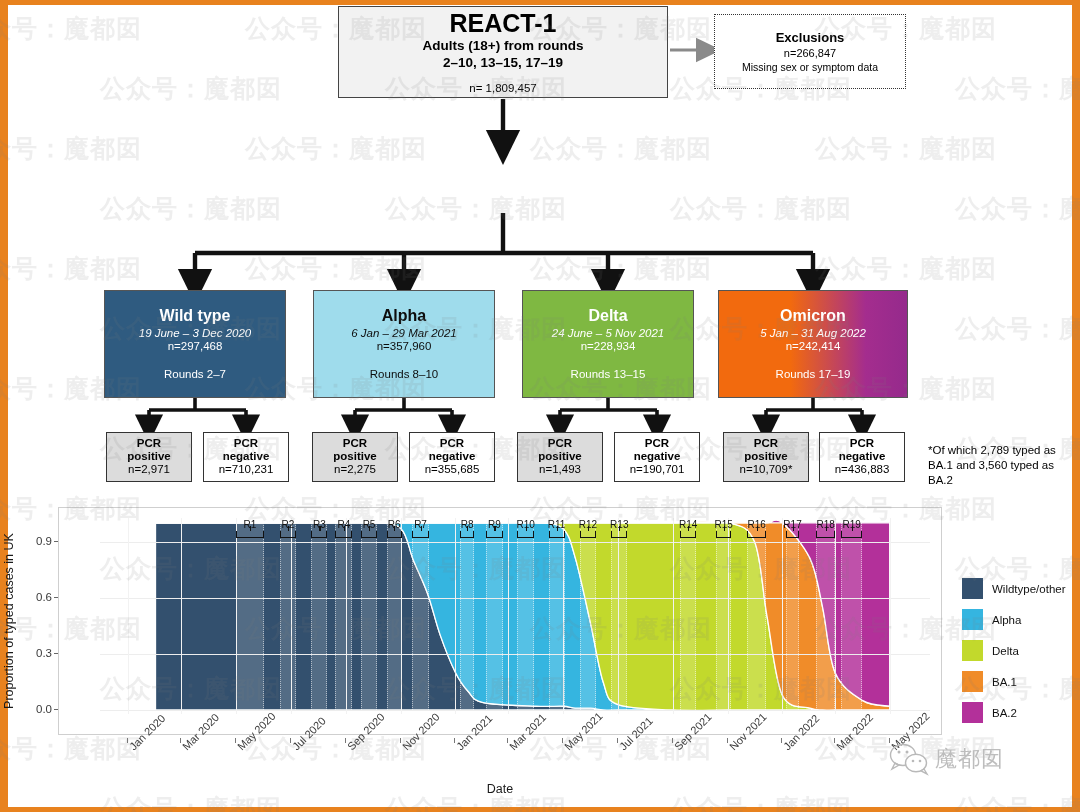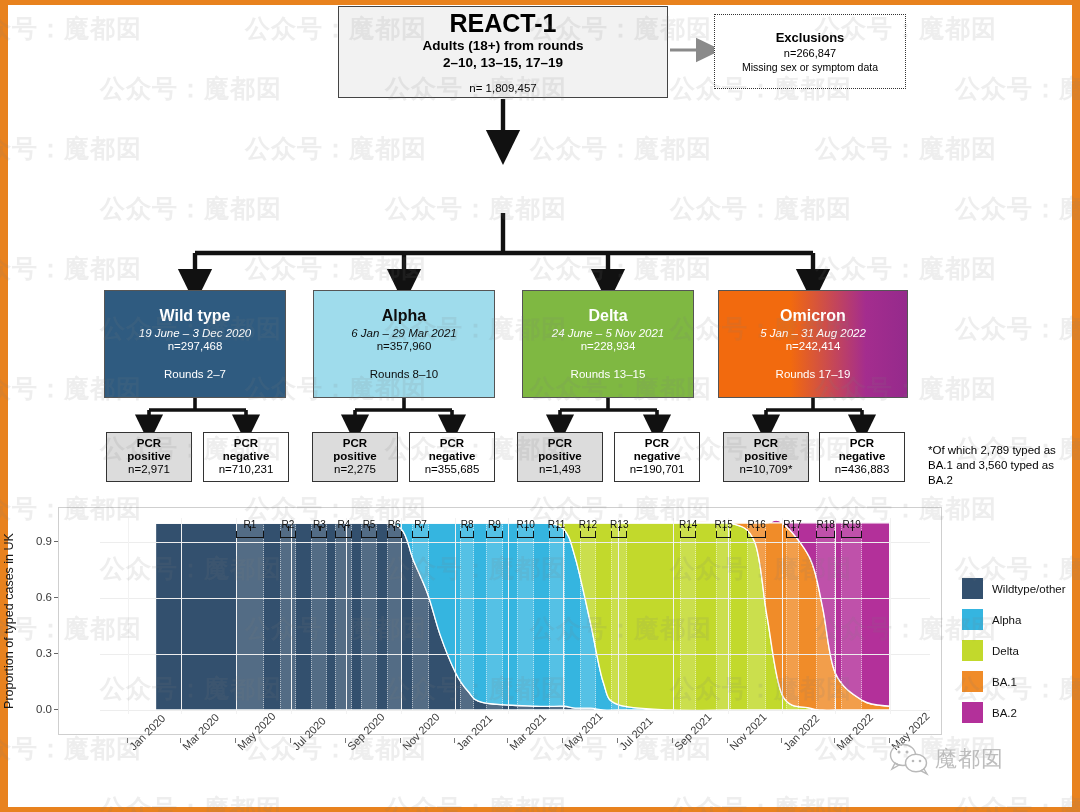--- a/index.html
+++ b/index.html
@@ -452,20 +452,21 @@
       <div class="xtickmark" style="left: 672.031px; top: 0px;"></div>
       <div class="xtick" style="left: 726.648px; top: 6px;">Nov 2021</div>
       <div class="xtickmark" style="left: 726.648px; top: 0px;"></div>
       <div class="xtick" style="left: 781.265px; top: 6px;">Jan 2022</div>
       <div class="xtickmark" style="left: 781.265px; top: 0px;"></div>
       <div class="xtick" style="left: 834.092px; top: 6px;">Mar 2022</div>
       <div class="xtickmark" style="left: 834.092px; top: 0px;"></div>
       <div class="xtick" style="left: 888.709px; top: 6px;">May 2022</div>
       <div class="xtickmark" style="left: 888.709px; top: 0px;"></div>
     </div>
+  <div id="xtitle">Date</div>
 
   <div id="legend">
       <div class="lg-row">
         <span class="lg-sw" style="background: rgb(51, 80, 110);"></span>
         <span class="lg-txt">Wildtype/other</span>
       </div>
       <div class="lg-row">
         <span class="lg-sw" style="background: rgb(53, 181, 224);"></span>
         <span class="lg-txt">Alpha</span>
       </div>

